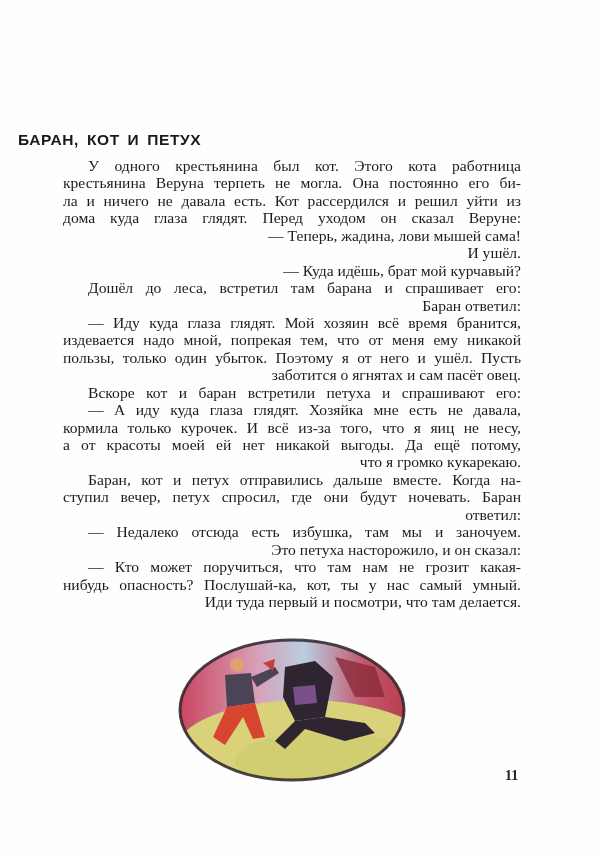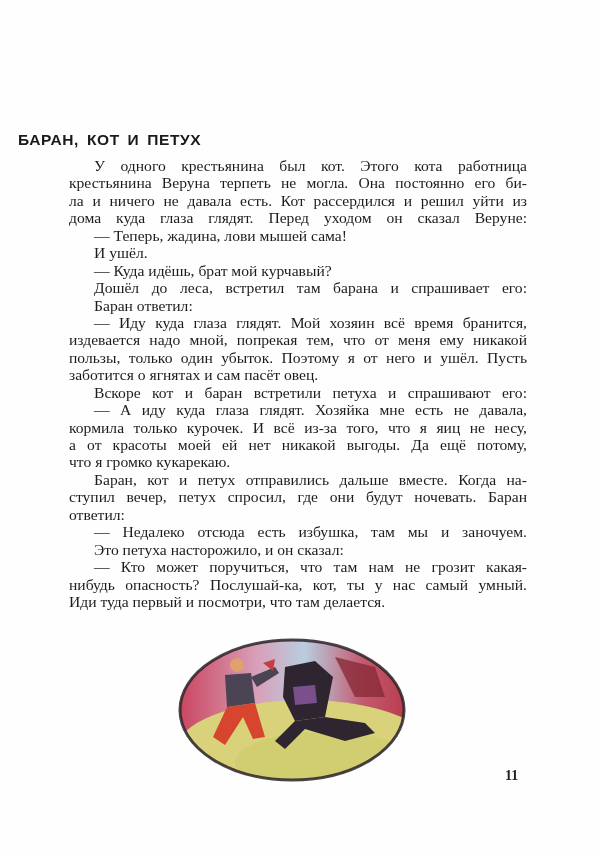--- a/index.html
+++ b/index.html
@@ -4,24 +4,24 @@
 <style>
   html, body { margin: 0; padding: 0; background: #ffffff; }
   body { width: 600px; height: 855px; position: relative; overflow: hidden; }
   .page { position: absolute; left: 0; top: 0; width: 600px; height: 855px; background: #fefefe; }
   .title {
     position: absolute; left: 18px; width: 600px; top: 131px; text-align: left;
     font-family: "Liberation Sans", sans-serif; font-weight: bold; font-size: 15.5px;
     letter-spacing: 0.6px; color: #1a1a1a; word-spacing: 3px;
   }
   .text {
-    position: absolute; left: 69px; top: 157px; width: 458px;
+    position: absolute; left: 63px; top: 157px; width: 458px;
     font-family: "Liberation Serif", serif; font-size: 15.6px; line-height: 17.45px; color: #1c1c1c;
   }
-  .line { white-space: nowrap; height: 17.45px; }
+  .line { white-space: nowrap; height: 17.45px; text-align: right; }
   .line.j { text-align: justify; text-align-last: justify; }
   .line.ind { padding-left: 25px; }
   .illus {
     position: absolute; left: 175px; top: 637px; width: 235px; height: 146px;
   }
   .pagenum {
     position: absolute; left: 505px; top: 768px;
     font-family: "Liberation Serif", serif; font-weight: bold; font-size: 14px; color: #222;
   }
 </style>

